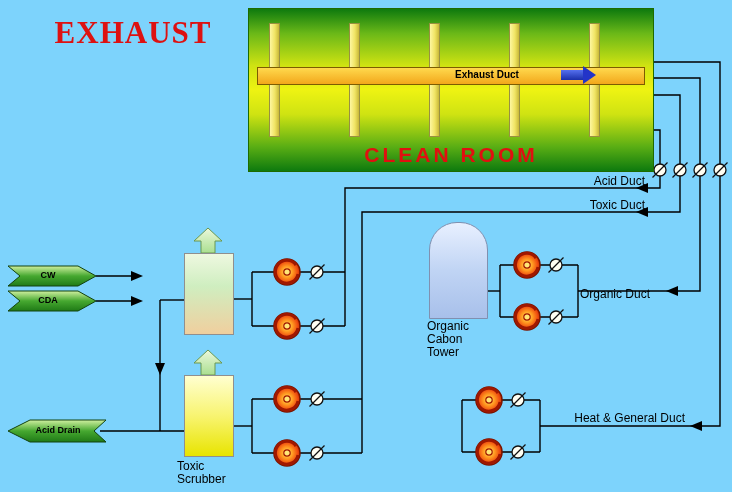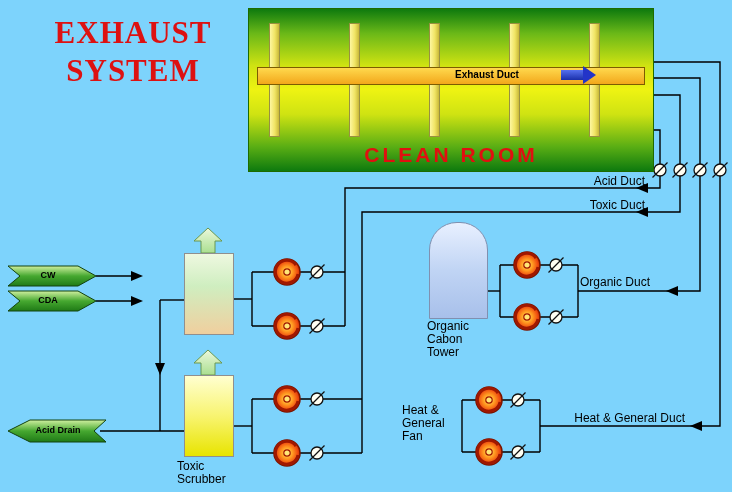--- a/index.html
+++ b/index.html
@@ -194,21 +194,20 @@
           <use href="#dampSym" xlink:href="#dampSym"></use>
         </g>
       <g transform="translate(720,170)">
           <use href="#dampSym" xlink:href="#dampSym"></use>
         </g>
     </g>
   </svg>
 
   <div class="title">
     <div>EXHAUST</div>
-    <div>SYSTEM</div>
   </div>
 
   <div class="cleanroom">
     <div class="bar" style="left:20px"></div>
     <div class="bar" style="left:100px"></div>
     <div class="bar" style="left:180px"></div>
     <div class="bar" style="left:260px"></div>
     <div class="bar" style="left:340px"></div>
     <div class="duct"></div>
     <div class="duct-label">Exhaust Duct</div>
@@ -216,24 +215,23 @@
     <div class="duct-arrow-tip"></div>
     <div class="cr-label">CLEAN ROOM</div>
   </div>
 
   <div class="acid-box"></div>
   <div class="toxic-box"></div>
   <div class="tower"></div>
 
   <div class="comp-label" style="left:177px;top:460px">Toxic Scrubber</div>
   <div class="comp-label" style="left:427px;top:320px">Organic Cabon Tower</div>
-  <div class="comp-label" style="left:402px;top:404px">Heat &amp; General Fan</div>
 
   <div class="duct-name" style="left:545px;top:174px;width:100px">Acid Duct</div>
   <div class="duct-name" style="left:545px;top:198px;width:100px">Toxic Duct</div>
-  <div class="duct-name" style="left:550px;top:275px;width:100px">Organic Duct</div>
+  <div class="duct-name" style="left:550px;top:287px;width:100px">Organic Duct</div>
   <div class="duct-name" style="left:550px;top:411px;width:135px">Heat &amp; General Duct</div>
 
   <div class="io-label" style="left:18px;top:270px;width:60px">CW</div>
   <div class="io-label" style="left:18px;top:295px;width:60px">CDA</div>
   <div class="io-label" style="left:22px;top:425px;width:72px">Acid Drain</div>
 
 </div>
 
 </body></html>

